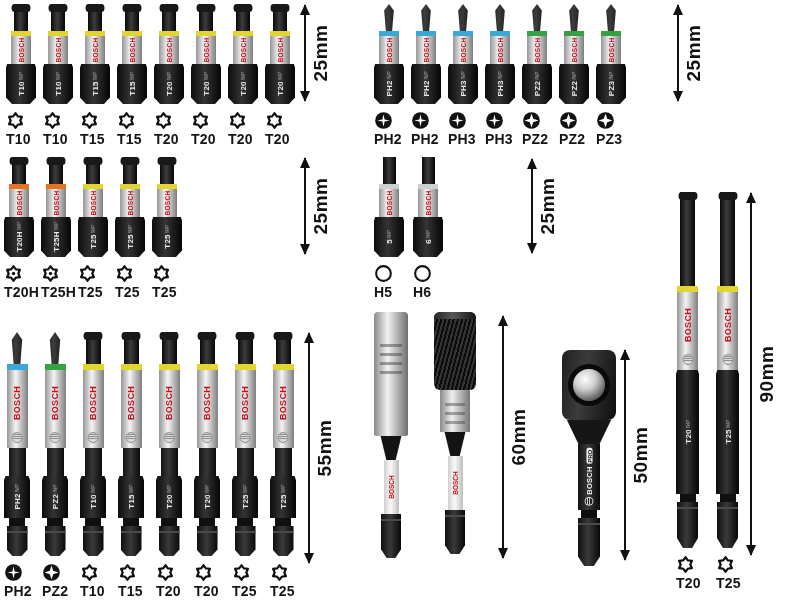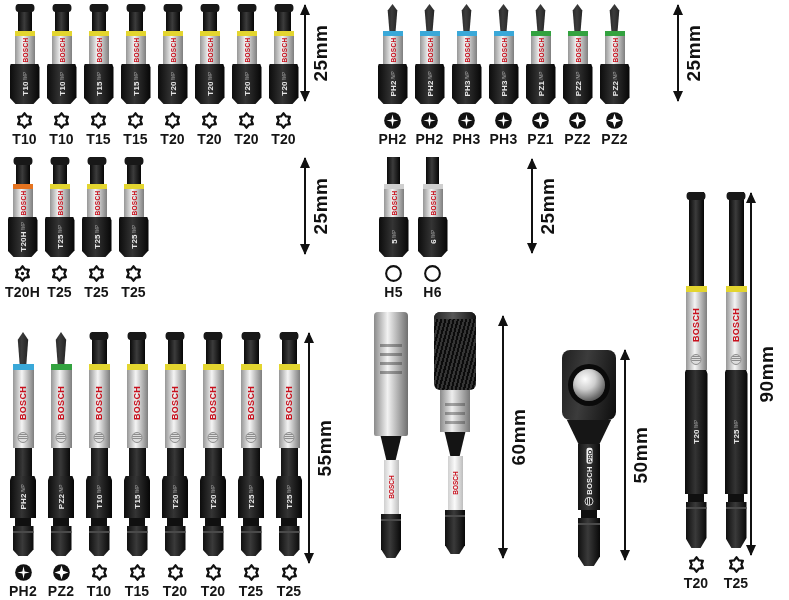--- a/index.html
+++ b/index.html
@@ -2,21 +2,21 @@
 <html><head>
 <meta charset="utf-8">
 <style>
   html,body{margin:0;padding:0;background:#fff;}
   #canvas{
     position:relative;width:789px;height:600px;background:#ffffff;overflow:hidden;
     font-family:"Liberation Sans",sans-serif;color:#111;
   }
   
   .group{position:absolute;display:flex;align-items:flex-start;}
-  .bitcol{display:flex;flex-direction:column;align-items:center;flex:none;}
+  .bitcol{display:flex;flex-direction:column;align-items:flex-start;flex:none;}
   .g8 .bitcol{width:37px;}
   .g4 .bitcol{width:39px;}
   .g5 .bitcol{width:38px;}
   .g2w .bitcol{width:40px;}
   .bit{display:flex;flex-direction:column;align-items:center;}
   .seg{flex:none;}
   
   .tip{position:relative;width:14px;height:27px;background:linear-gradient(90deg,#0a0a0a,#3c3c3c 45%,#050505);}
   .tip-torx::before{content:"";position:absolute;top:0;left:50%;transform:translateX(-50%);
     width:19px;height:8px;background:#181818;border-radius:3px/4px;}
@@ -444,44 +444,45 @@
     </div>
     <div class="icon">
   <svg viewBox="0 0 24 24">
     <circle cx="12" cy="12" r="10.5" fill="#111"></circle>
     <polygon points="12,4.2 13.41,10.59 19.8,12 13.41,13.41 12,19.8 10.59,13.41 4.2,12 10.59,10.59" fill="#fff"></polygon>
   </svg>
 </div>
     <div class="lbl">PH3</div>
   </div>
 
+
   <div class="bitcol">
     <div class="bit">
       <div class="seg tip tip-ph"></div>
       <div class="seg band" style="background: rgb(51, 162, 63);"></div>
       <div class="seg sleeve">
         <span class="vtext">BOSCH</span>
 
       </div>
 
       <div class="seg bbody">
         <span class="vwrap">
-          <span class="blabel">PZ1</span>
+          <span class="blabel">PZ2</span>
           <span class="bsuffix">IMP</span>
         </span>
       </div>
 
     </div>
     <div class="icon">
   <svg viewBox="0 0 24 24">
     <circle cx="12" cy="12" r="10.5" fill="#111"></circle>
     <polygon points="12,3.2 14.12,9.88 20.8,12 14.12,14.12 12,20.8 9.88,14.12 3.2,12 9.88,9.88" fill="#fff"></polygon>
   </svg>
 </div>
-    <div class="lbl">PZ1</div>
+    <div class="lbl">PZ2</div>
   </div>
 
   <div class="bitcol">
     <div class="bit">
       <div class="seg tip tip-ph"></div>
       <div class="seg band" style="background: rgb(51, 162, 63);"></div>
       <div class="seg sleeve">
         <span class="vtext">BOSCH</span>
 
       </div>
@@ -507,35 +508,34 @@
     <div class="bit">
       <div class="seg tip tip-ph"></div>
       <div class="seg band" style="background: rgb(51, 162, 63);"></div>
       <div class="seg sleeve">
         <span class="vtext">BOSCH</span>
 
       </div>
 
       <div class="seg bbody">
         <span class="vwrap">
-          <span class="blabel">PZ2</span>
+          <span class="blabel">PZ3</span>
           <span class="bsuffix">IMP</span>
         </span>
       </div>
 
     </div>
     <div class="icon">
   <svg viewBox="0 0 24 24">
     <circle cx="12" cy="12" r="10.5" fill="#111"></circle>
     <polygon points="12,3.2 14.12,9.88 20.8,12 14.12,14.12 12,20.8 9.88,14.12 3.2,12 9.88,9.88" fill="#fff"></polygon>
   </svg>
 </div>
-    <div class="lbl">PZ2</div>
-  </div>
-
+    <div class="lbl">PZ3</div>
+  </div>
 </div>
   <div class="dim" id="d2">
     <div class="dim-line"></div>
     <div class="dim-text">
         <span>25mm</span>
       </div>
   </div>
 
   <div class="group g8 s25" id="g3">
   <div class="bitcol">
@@ -558,20 +558,46 @@
     <div class="icon">
   <svg viewBox="0 0 24 24">
     <polygon points="12,2.5 15.1,6.63 20.23,7.25 18.2,12 20.23,16.75 15.1,17.37 12,21.5 8.9,17.37 3.77,16.75 5.8,12 3.77,7.25 8.9,6.63" fill="#111" stroke="#111" stroke-width="2.5" stroke-linejoin="round"></polygon>
     <polygon points="12,6.6 13.75,8.97 16.68,9.3 15.5,12 16.68,14.7 13.75,15.03 12,17.4 10.25,15.03 7.32,14.7 8.5,12 7.32,9.3 10.25,8.97" fill="#fff" stroke="#fff" stroke-width="2" stroke-linejoin="round"></polygon>
     <circle cx="12" cy="12" r="2.1" fill="#111"></circle>
   </svg>
 </div>
     <div class="lbl">T20H</div>
   </div>
 
+  <div class="bitcol">
+    <div class="bit">
+      <div class="seg tip tip-torx"></div>
+      <div class="seg band" style="background: rgb(229, 115, 31);"></div>
+      <div class="seg sleeve">
+        <span class="vtext">BOSCH</span>
+
+      </div>
+
+      <div class="seg bbody">
+        <span class="vwrap">
+          <span class="blabel">T25H</span>
+          <span class="bsuffix">IMP</span>
+        </span>
+      </div>
+
+    </div>
+    <div class="icon">
+  <svg viewBox="0 0 24 24">
+    <polygon points="12,2.5 15.1,6.63 20.23,7.25 18.2,12 20.23,16.75 15.1,17.37 12,21.5 8.9,17.37 3.77,16.75 5.8,12 3.77,7.25 8.9,6.63" fill="#111" stroke="#111" stroke-width="2.5" stroke-linejoin="round"></polygon>
+    <polygon points="12,6.6 13.75,8.97 16.68,9.3 15.5,12 16.68,14.7 13.75,15.03 12,17.4 10.25,15.03 7.32,14.7 8.5,12 7.32,9.3 10.25,8.97" fill="#fff" stroke="#fff" stroke-width="2" stroke-linejoin="round"></polygon>
+    <circle cx="12" cy="12" r="2.1" fill="#111"></circle>
+  </svg>
+</div>
+    <div class="lbl">T25H</div>
+  </div>
 
   <div class="bitcol">
     <div class="bit">
       <div class="seg tip tip-torx"></div>
       <div class="seg band" style="background: rgb(227, 213, 47);"></div>
       <div class="seg sleeve">
         <span class="vtext">BOSCH</span>
 
       </div>
 

